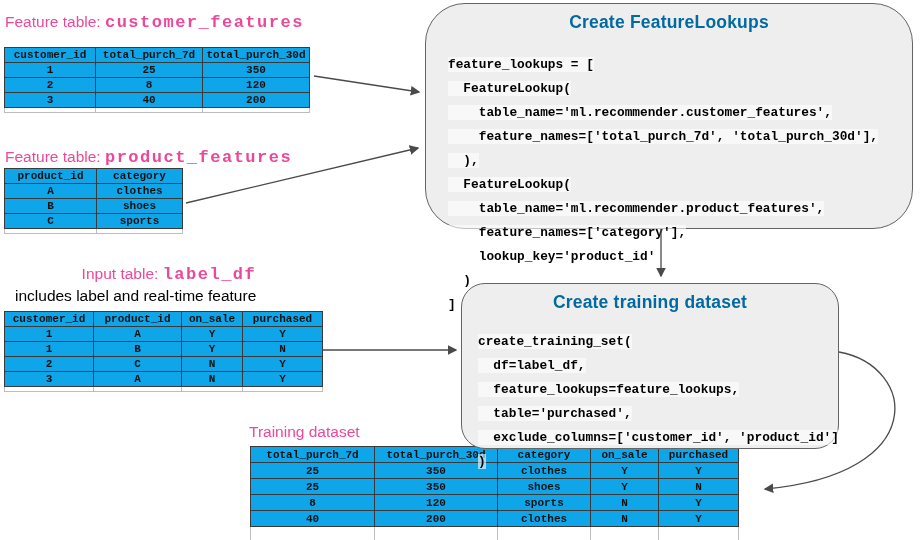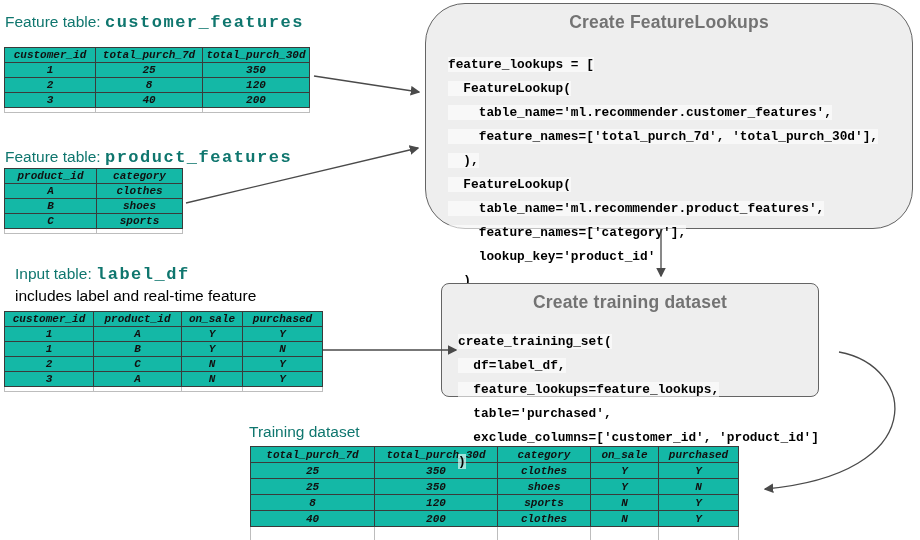--- a/index.html
+++ b/index.html
@@ -11,29 +11,29 @@
   }
   html,body{margin:0;padding:0;}
   body{
     width:920px;height:540px;position:relative;background:#ffffff;
     font-family:"Liberation Sans",sans-serif;overflow:hidden;
     -webkit-font-smoothing:antialiased;
   }
   .abs{position:absolute;}
 
   
-  .tbl-title{font-size:15.5px;color:#0f766e;line-height:21px;white-space:nowrap;}
+  .tbl-title{font-size:15.5px;color:#ec4899;line-height:21px;white-space:nowrap;text-align:right;}
   .tbl-title .code{
     font-family:"Liberation Mono",monospace;font-weight:bold;
     font-size:17px;letter-spacing:1.5px;
   }
   .subtitle{font-size:15.5px;color:#000;line-height:21px;white-space:nowrap;text-align:right;}
 
   
-  table.dtable{border-collapse:collapse;table-layout:fixed;background:#14b8a6;font-style:italic;}
+  table.dtable{border-collapse:collapse;table-layout:fixed;background:#0ea5e9;}
   table.dtable th,table.dtable td{
     border:1px solid var(--tborder);
     font-family:"Liberation Mono",monospace;font-weight:bold;
     font-size:11px;text-align:center;vertical-align:middle;
     height:14px;padding:0 2px;color:#111;overflow:hidden;white-space:nowrap;
   }
   table.dtable tr.stub td{
     height:4px;border-top:none;
     border-left:1px solid var(--tfaint);
     border-right:1px solid var(--tfaint);
@@ -42,23 +42,23 @@
   }
   #table-training td,#table-training th{height:15px;}
 
   
   .codebox{
     background:var(--box-fill);
     border:1.6px solid var(--box-border);
     box-sizing:border-box;
   }
   #box-feature-lookups{left:425px;top:3px;width:488px;height:226px;border-radius:40px;}
-  #box-training-set{left:441px;top:283px;width:378px;height:114px;border-radius:8px;}
+  #box-training-set{left:461px;top:283px;width:378px;height:166px;border-radius:24px;}
   .box-title{
-    text-align:center;font-weight:bold;font-size:17.5px;color:#737373;
+    text-align:center;font-weight:bold;font-size:17.5px;color:#0369a1;
     margin-top:8px;letter-spacing:.2px;
   }
   .codeblock{position:absolute;}
   #box-feature-lookups .codeblock{left:22px;top:41px;}
   #box-training-set .codeblock{left:16px;top:38px;}
   .code-line{height:13px;line-height:13px;white-space:pre;margin-top:11px;}
   .code-line span{
     font-family:"Liberation Mono",monospace;font-weight:bold;font-size:12.8px;
     color:#000;background:rgba(255,255,255,0.6);white-space:pre;
   }

